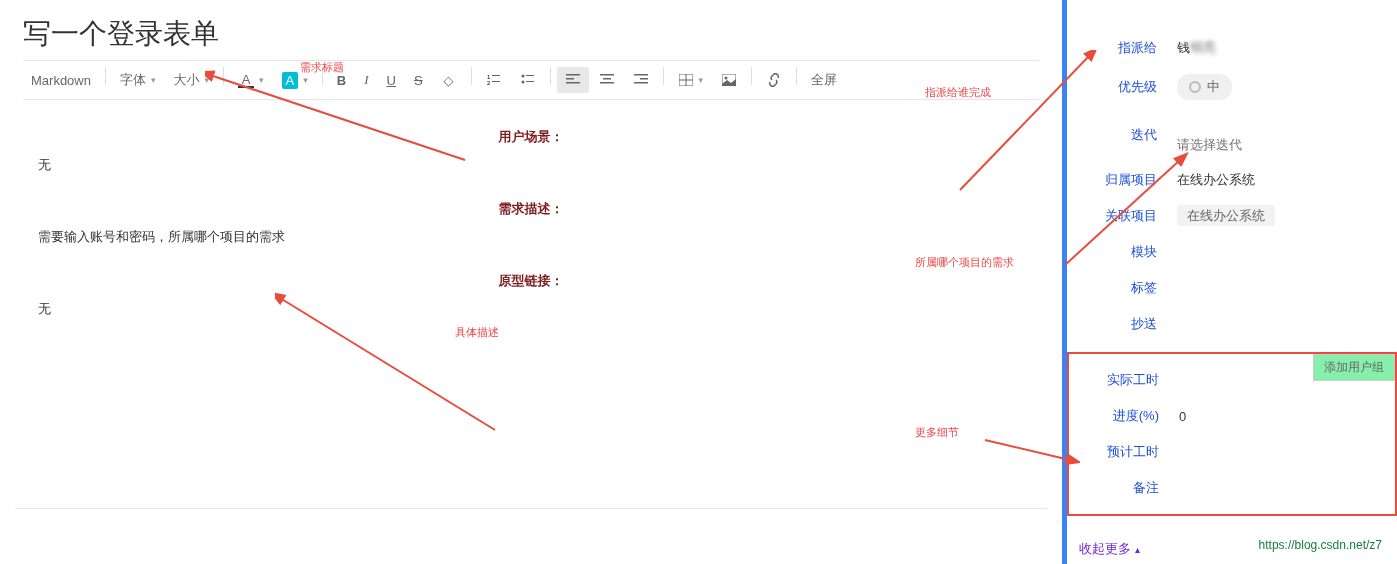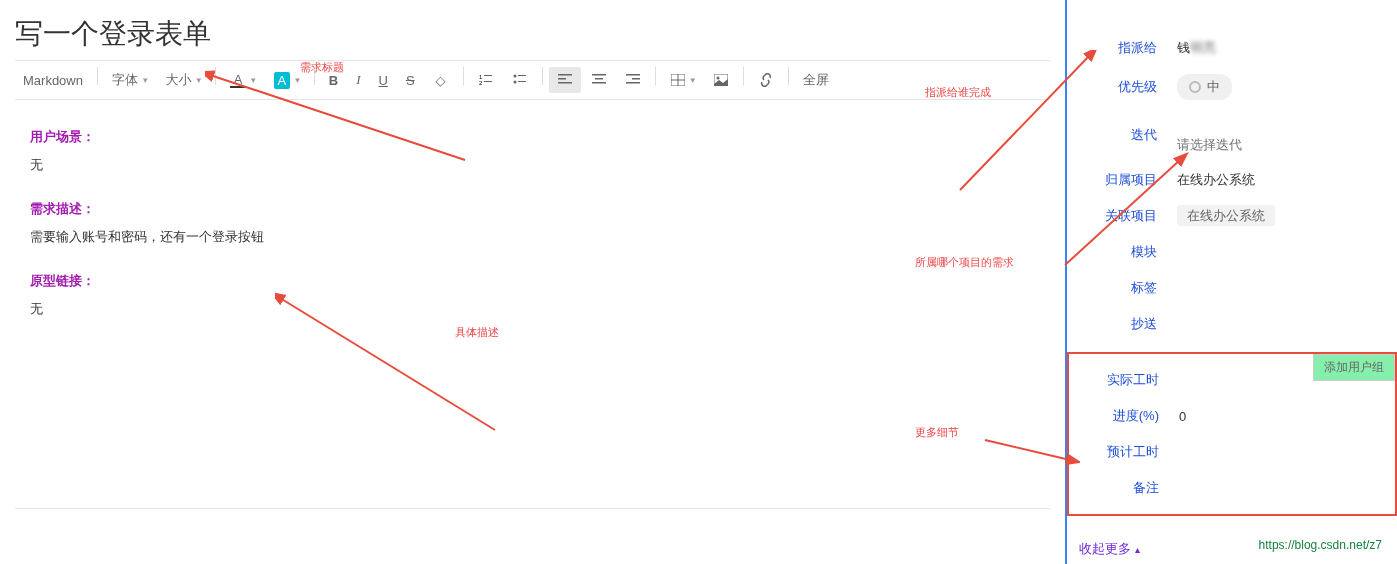--- a/index.html
+++ b/index.html
@@ -7,21 +7,21 @@
       font-family: "Microsoft YaHei", "PingFang SC", Arial, sans-serif;
       font-size: 13px;
       color: #333;
       background: #fff;
       width: 1397px;
       height: 564px;
       position: relative;
       overflow: hidden;
     }
     .container { display: flex; height: 100%; }
-    .main-area { flex: 1; padding: 0 15px; border-right: 2px solid #3b82f6; position: relative; }
+    .main-area { flex: 1; padding: 0 23px; border-right: 5px solid #3b82f6; position: relative; }
     .sidebar { width: 330px; padding: 0; position: relative; }
     
     .title-input {
       font-size: 28px;
       color: #333;
       border: none;
       outline: none;
       width: 100%;
       padding: 18px 0 10px 0;
       font-weight: 400;
@@ -44,21 +44,21 @@
       align-items: center;
       gap: 3px;
       border-radius: 2px;
     }
     .tb-item.dd::after { content: "▾"; font-size: 9px; color: #999; margin-left: 2px; }
     .tb-divider { width: 1px; height: 18px; background: #ddd; margin: 0 4px; }
     .tb-icon { width: 16px; height: 16px; display: inline-flex; align-items: center; justify-content: center; }
     .tb-highlight { background: #00bcd4; color: #fff; padding: 1px 4px; border-radius: 2px; }
     
     .editor-body { padding: 25px 15px; line-height: 1.8; }
-    .section-header { color: #a21caf; font-weight: 600; margin-top: 20px; margin-bottom: 5px; }
+    .section-header { color: #7f1d1d; font-weight: 600; margin-top: 20px; margin-bottom: 5px; text-align: center; }
     .section-header:first-child { margin-top: 0; }
     .section-content { color: #333; margin-bottom: 10px; }
     
     .editor-bottom-border { border-bottom: 1px solid #e5e5e5; position: absolute; left: 15px; right: 15px; bottom: 55px; }
     
     
     .side-row { display: flex; align-items: center; padding: 8px 0; min-height: 36px; }
     .side-label { width: 110px; text-align: right; padding-right: 20px; color: #1d4ed8; font-size: 13px; }
     .side-value { flex: 1; color: #333; font-size: 13px; }
     .side-value.placeholder { color: #737373; margin-top: 20px; }
@@ -222,21 +222,21 @@
           </span>
         </div>
       <div class="tb-divider"></div>
       <div class="tb-item">全屏</div>
     </div>
     
     <div class="editor-body">
       <div class="section-header">用户场景：</div>
       <div class="section-content">无</div>
       <div class="section-header">需求描述：</div>
-      <div class="section-content">需要输入账号和密码，还有一个登录按钮</div>
+      <div class="section-content">需要输入账号和密码，所属哪个项目的需求</div>
       <div class="section-header">原型链接：</div>
       <div class="section-content">无</div>
     </div>
     
     <div class="editor-bottom-border"></div>
   </div>
 
   <div class="sidebar">
     <div class="side-top"></div>
     <div class="side-row">

